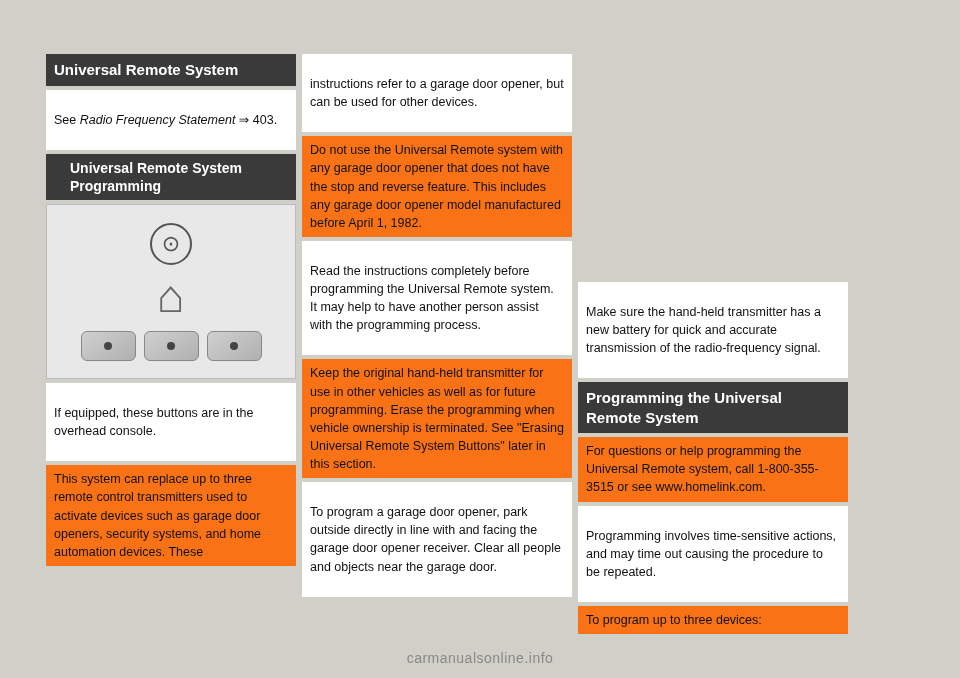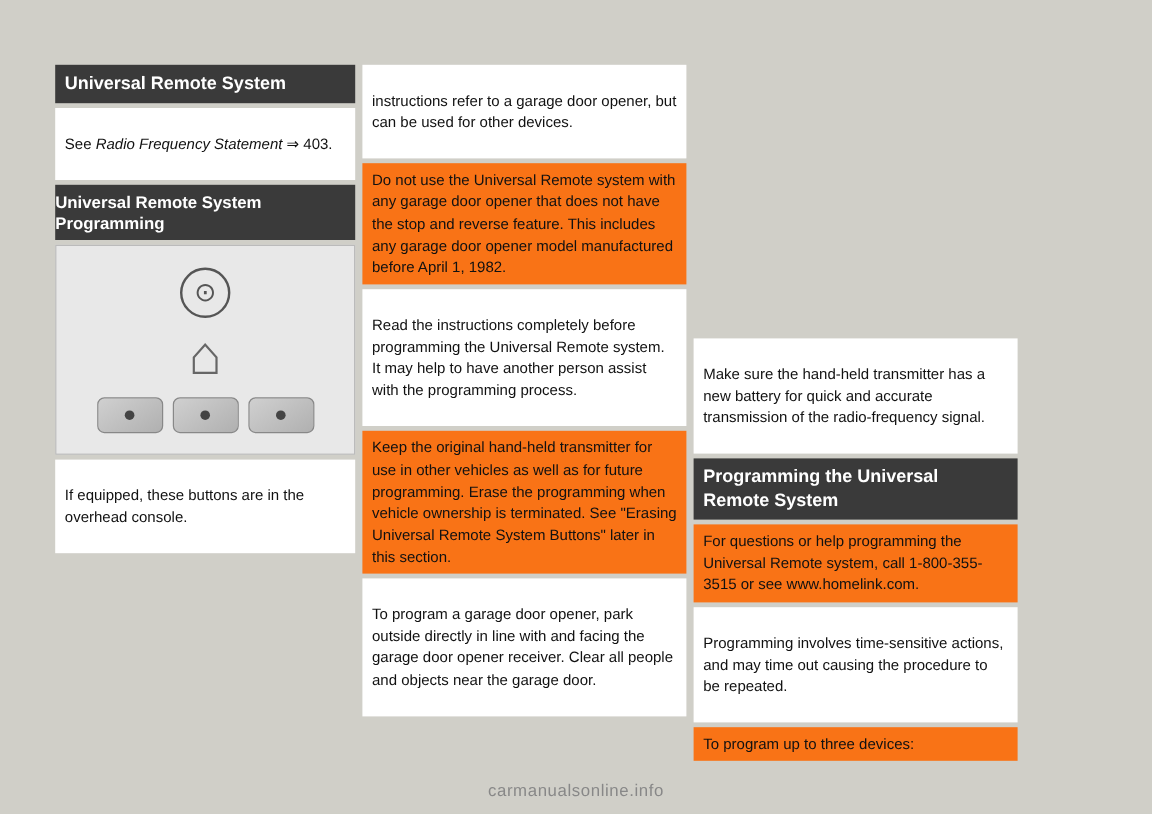--- a/index.html
+++ b/index.html
@@ -48,21 +48,21 @@
       background: #3a3a3a;
       color: #ffffff;
       padding: 6px 8px;
       font-size: 15px;
       font-weight: bold;
       line-height: 1.3;
     }
     .section-subheader {
       background: #3a3a3a;
       color: #ffffff;
-      padding: 5px 0;
+      padding: 5px 24px;
       font-size: 14px;
       font-weight: bold;
       line-height: 1.3;
     }
     .text-block {
       background: #ffffff;
       padding: 21px 8px;
       font-size: 12.5px;
       line-height: 1.45;
       color: #111;
@@ -165,20 +165,21 @@
             <div class="remote-btn">
                 <div class="remote-btn-dot"></div>
               </div>
             <div class="remote-btn">
                 <div class="remote-btn-dot"></div>
               </div>
           </div>
         </div>
       </div>
       <div class="text-block">If equipped, these buttons are in the overhead console.</div>
+      <div class="shaded-block">This system can replace up to three remote control transmitters used to activate devices such as garage door openers, security systems, and home automation devices. These</div>
     </div>
 
     <div class="column col-mid">
       <div class="text-block">instructions refer to a garage door opener, but can be used for other devices.</div>
       <div class="shaded-block">Do not use the Universal Remote system with any garage door opener that does not have the stop and reverse feature. This includes any garage door opener model manufactured before April 1, 1982.</div>
       <div class="text-block">Read the instructions completely before programming the Universal Remote system. It may help to have another person assist with the programming process.</div>
       <div class="shaded-block">Keep the original hand-held transmitter for use in other vehicles as well as for future programming. Erase the programming when vehicle ownership is terminated. See "Erasing Universal Remote System Buttons" later in this section.</div>
       <div class="text-block">To program a garage door opener, park outside directly in line with and facing the garage door opener receiver. Clear all people and objects near the garage door.</div>
     </div>
 

